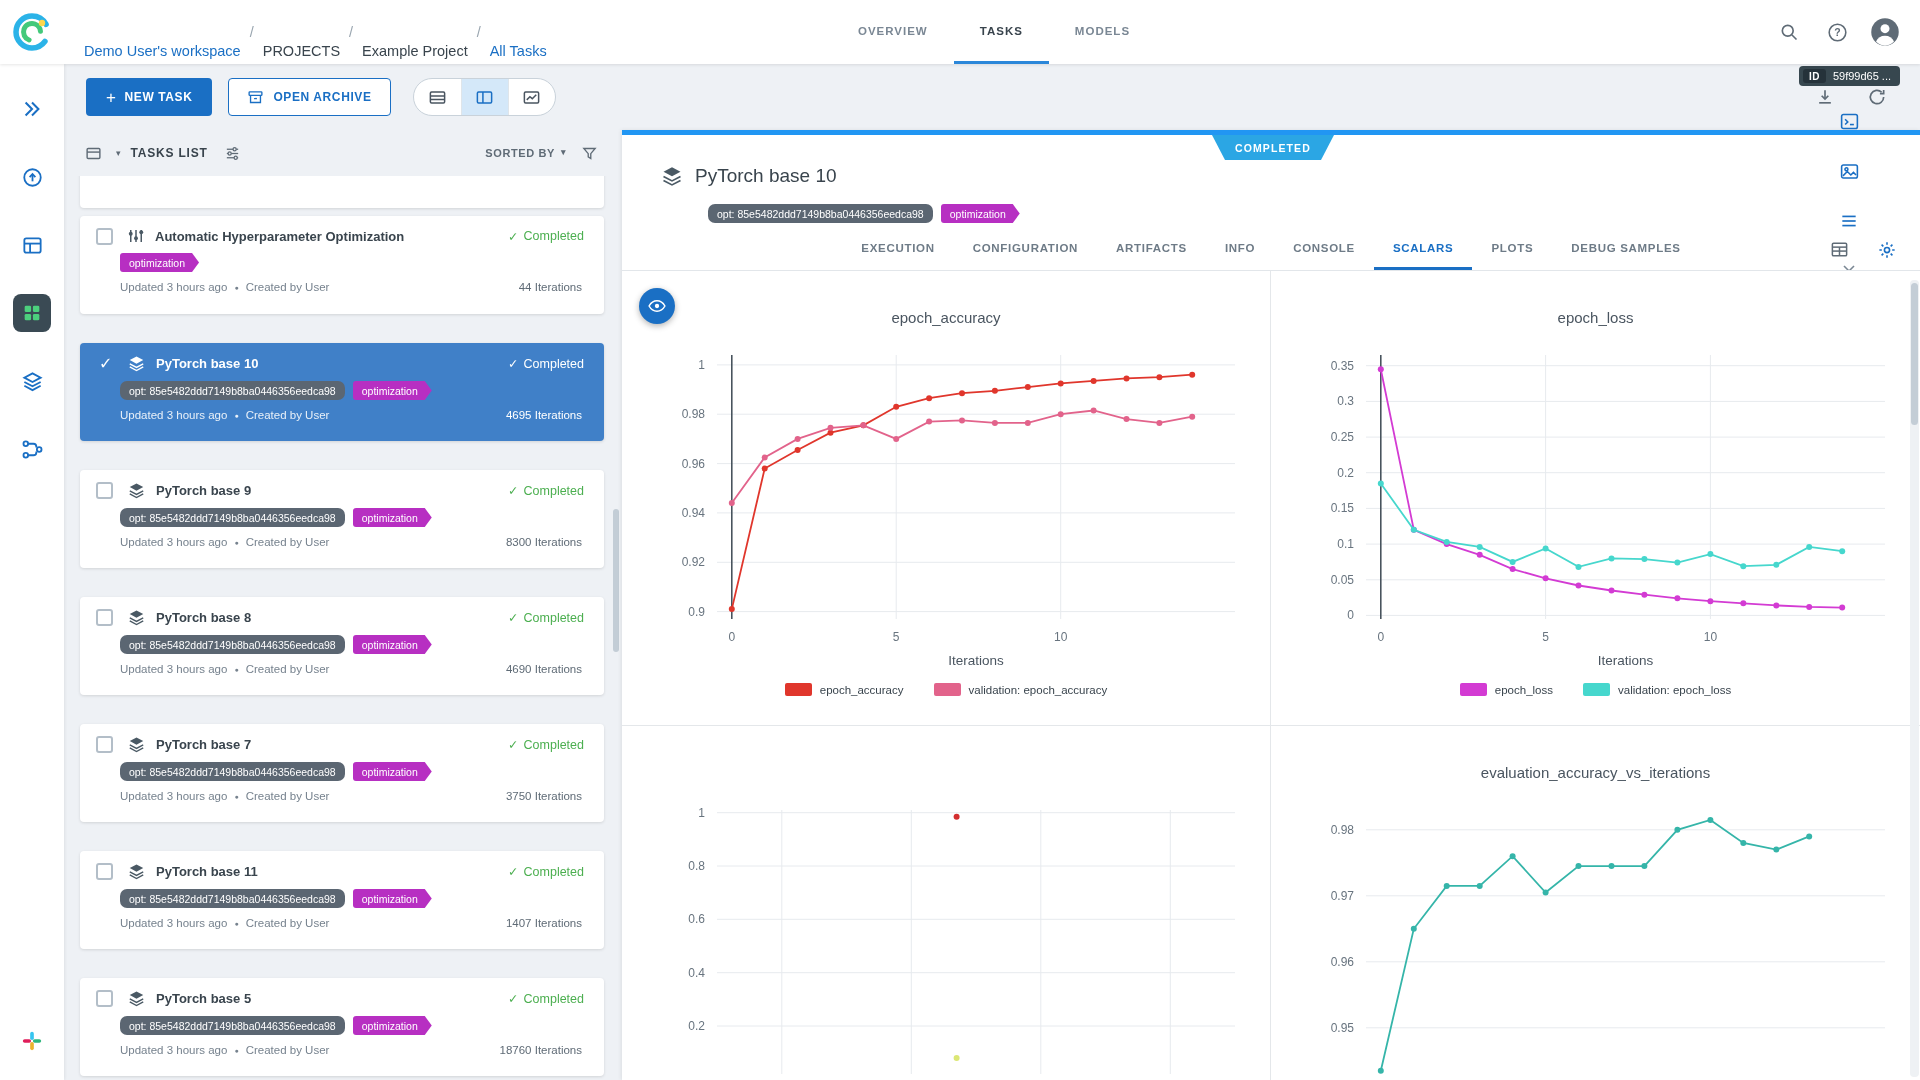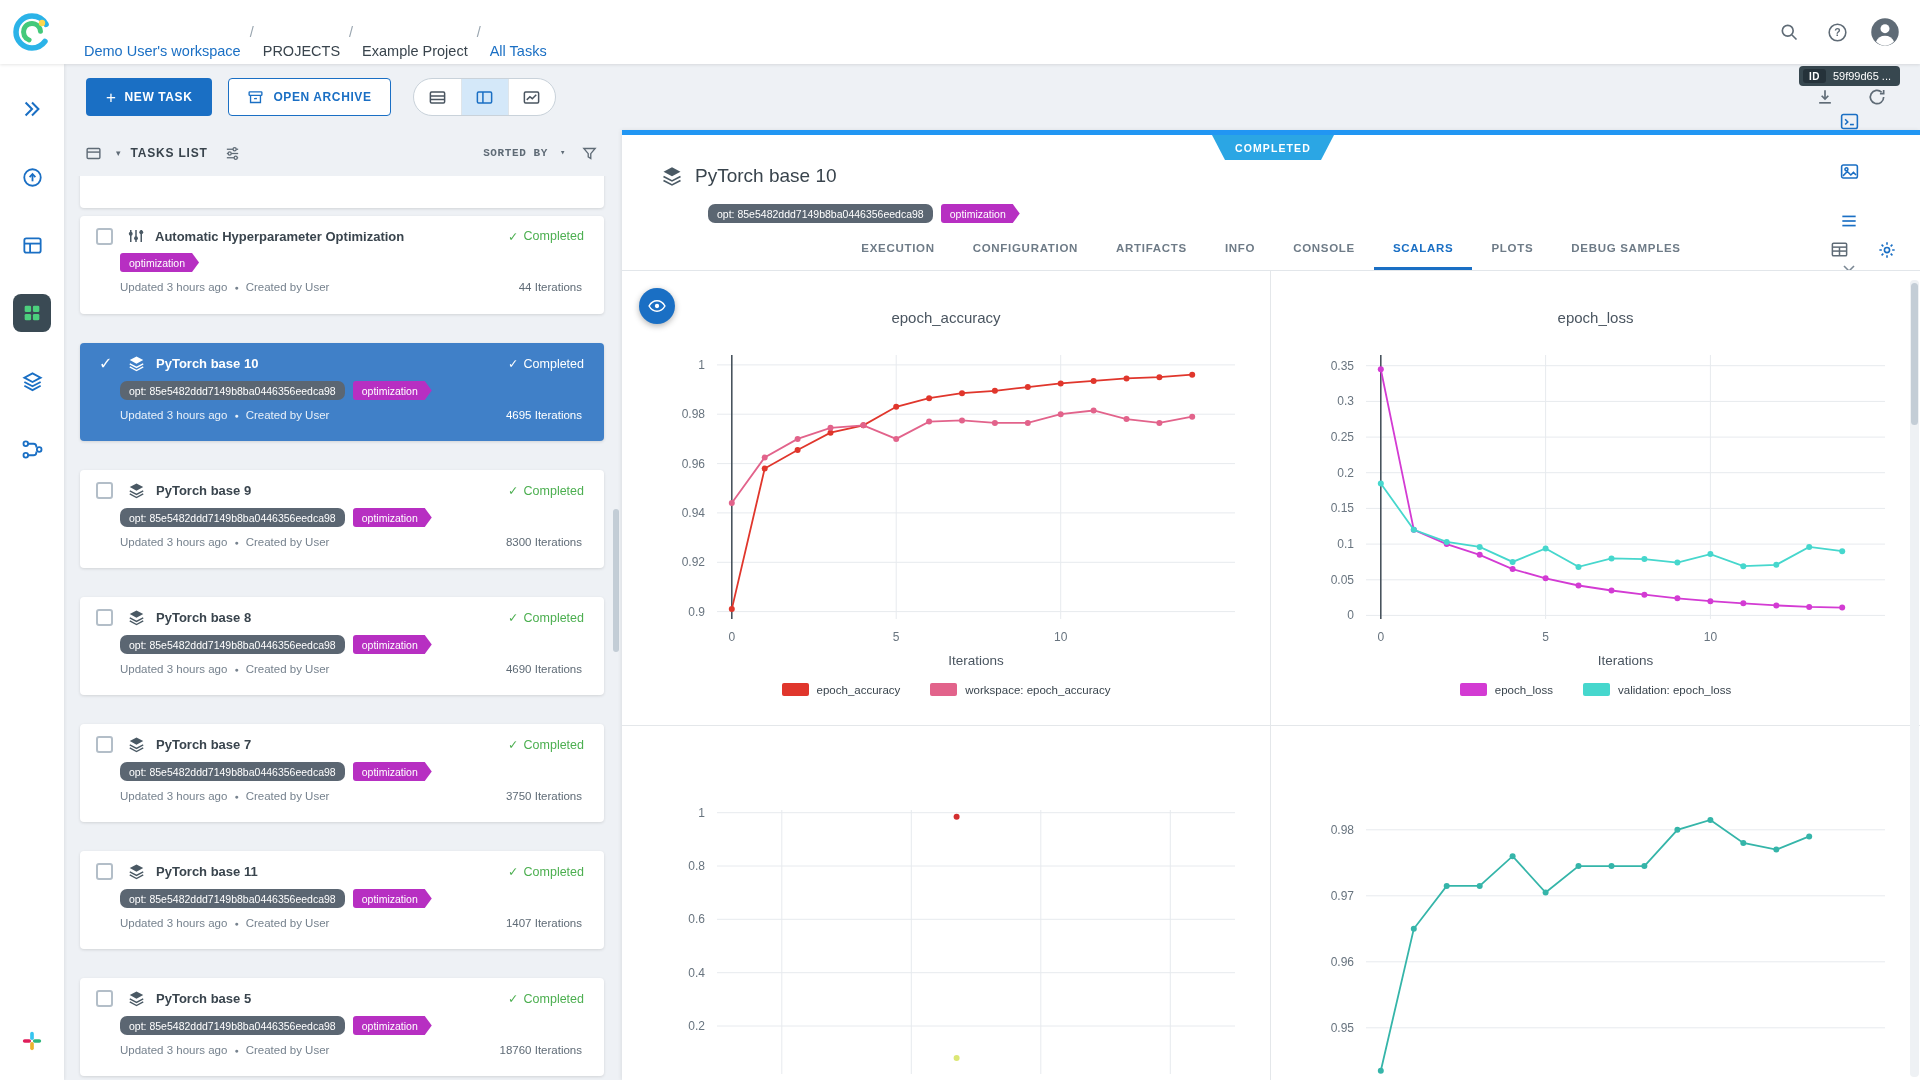--- a/index.html
+++ b/index.html
@@ -40,21 +40,21 @@
   .vt-btn.active{background:#d4e8f9;color:#1a6fc4;}
   .toolbar-right{margin-left:auto;display:flex;gap:14px;padding-right:2px;color:#4a5964;}
 
   
   .workspace{flex:1;display:flex;min-height:0;}
   .tasklist{width:558px;min-width:558px;display:flex;flex-direction:column;min-height:0;}
   .list-header{height:46px;min-height:46px;display:flex;align-items:center;padding:0 20px 0 16px;gap:10px;color:#4a5560;}
   .list-title{font-size:12px;font-weight:700;letter-spacing:.8px;color:#39444d;margin-right:2px;}
   .lh-caret{font-size:9px;color:#5f6b76;}
   .lh-spacer{flex:1;}
-  .sorted-by{font-size:11px;font-weight:700;letter-spacing:.6px;color:#5f6b76;display:flex;gap:12px;cursor:pointer;background:none;border:none;font-family:Liberation Mono, monospace;}
+  .sorted-by{font-size:11px;font-weight:700;letter-spacing:.6px;color:#5f6b76;display:flex;gap:6px;cursor:pointer;background:none;border:none;font-family:Liberation Sans, sans-serif;}
   .list-viewport{flex:1;overflow:hidden;position:relative;}
 
   
   .card{background:#fff;border-radius:4px;box-shadow:0 1px 3px rgba(0,0,0,.12);height:98px;margin:0 18px 29px 16px;padding:11px 16px 0 10px;cursor:pointer;position:relative;}
   .card.partial{margin-top:-66px;margin-bottom:8px;}
   .card.selected{background:#4080c8;}
   .card-row1{display:flex;align-items:center;}
   .checkbox{width:17px;height:17px;border:2px solid #b3bec8;border-radius:3px;margin:0 14px 0 6px;flex:none;}
   .card.selected .checkbox{border-color:transparent;position:relative;}
   .card.selected .checkbox::after{content:"✓";position:absolute;left:1px;top:-3px;color:#fff;font-size:16px;font-weight:700;}
@@ -125,20 +125,25 @@
       </svg>
     </div>
     <nav class="breadcrumb" id="breadcrumb">
         <span class="bc-item link">Demo User's workspace</span>
         <span class="bc-sep">/</span>
         <span class="bc-item">PROJECTS</span>
         <span class="bc-sep">/</span>
         <span class="bc-item">Example Project</span>
         <span class="bc-sep">/</span>
         <span class="bc-item link">All Tasks</span>
+      </nav>
+    <nav class="top-tabs" id="top-tabs">
+        <button class="top-tab">OVERVIEW</button>
+        <button class="top-tab active">TASKS</button>
+        <button class="top-tab">MODELS</button>
       </nav>
     <div class="top-icons">
       <button class="icon-btn">
         <svg width="20" height="20" viewBox="0 0 24 24" fill="none" stroke="currentColor" stroke-width="2">
             <circle cx="10.5" cy="10.5" r="6.5"></circle>
             <line x1="15.6" y1="15.6" x2="21" y2="21"></line>
           </svg>
       </button>
       <button class="icon-btn">
         <svg width="21" height="21" viewBox="0 0 24 24">
@@ -639,21 +644,21 @@
                   <circle cx="570.2" cy="145.7" r="3" fill="#e2638b"></circle>
                 </svg>
                 <div class="chart-title">epoch_accuracy</div>
                 <div class="chart-legend">
                   <div class="legend-item">
                     <span class="legend-swatch" style="background: rgb(224, 54, 44);"></span>
                     <span>epoch_accuracy</span>
                   </div>
                   <div class="legend-item">
                     <span class="legend-swatch" style="background: rgb(226, 99, 139);"></span>
-                    <span>workspace: epoch_accuracy</span>
+                    <span>validation: epoch_accuracy</span>
                   </div>
                 </div>
               </div>
               <div class="chart-cell c1">
                 <svg width="649" height="455" class="plot">
                   <line x1="95" y1="344.4" x2="614" y2="344.4" stroke="#e7eaee" stroke-width="1"></line>
                   <text x="83" y="348.4" text-anchor="end" font-size="12" fill="#68747f" font-family="Liberation Sans, sans-serif">0</text>
                   <line x1="95" y1="308.8" x2="614" y2="308.8" stroke="#e7eaee" stroke-width="1"></line>
                   <text x="83" y="312.8" text-anchor="end" font-size="12" fill="#68747f" font-family="Liberation Sans, sans-serif">0.05</text>
                   <line x1="95" y1="273.1" x2="614" y2="273.1" stroke="#e7eaee" stroke-width="1"></line>
@@ -760,20 +765,21 @@
                   <circle cx="274.6" cy="166.5" r="3" fill="#35b5a9"></circle>
                   <circle cx="307.5" cy="140.1" r="3" fill="#35b5a9"></circle>
                   <circle cx="340.5" cy="140.1" r="3" fill="#35b5a9"></circle>
                   <circle cx="373.4" cy="140.1" r="3" fill="#35b5a9"></circle>
                   <circle cx="406.4" cy="103.8" r="3" fill="#35b5a9"></circle>
                   <circle cx="439.4" cy="93.9" r="3" fill="#35b5a9"></circle>
                   <circle cx="472.3" cy="117.0" r="3" fill="#35b5a9"></circle>
                   <circle cx="505.3" cy="123.6" r="3" fill="#35b5a9"></circle>
                   <circle cx="538.2" cy="110.4" r="3" fill="#35b5a9"></circle>
                 </svg>
+                <div class="chart-title">evaluation_accuracy_vs_iterations</div>
               </div>
             </div>
           <div class="detail-scrollbar">
             <div class="thumb"></div>
           </div>
         </section>
       </div>
     </div>
   </div>
 </div>

